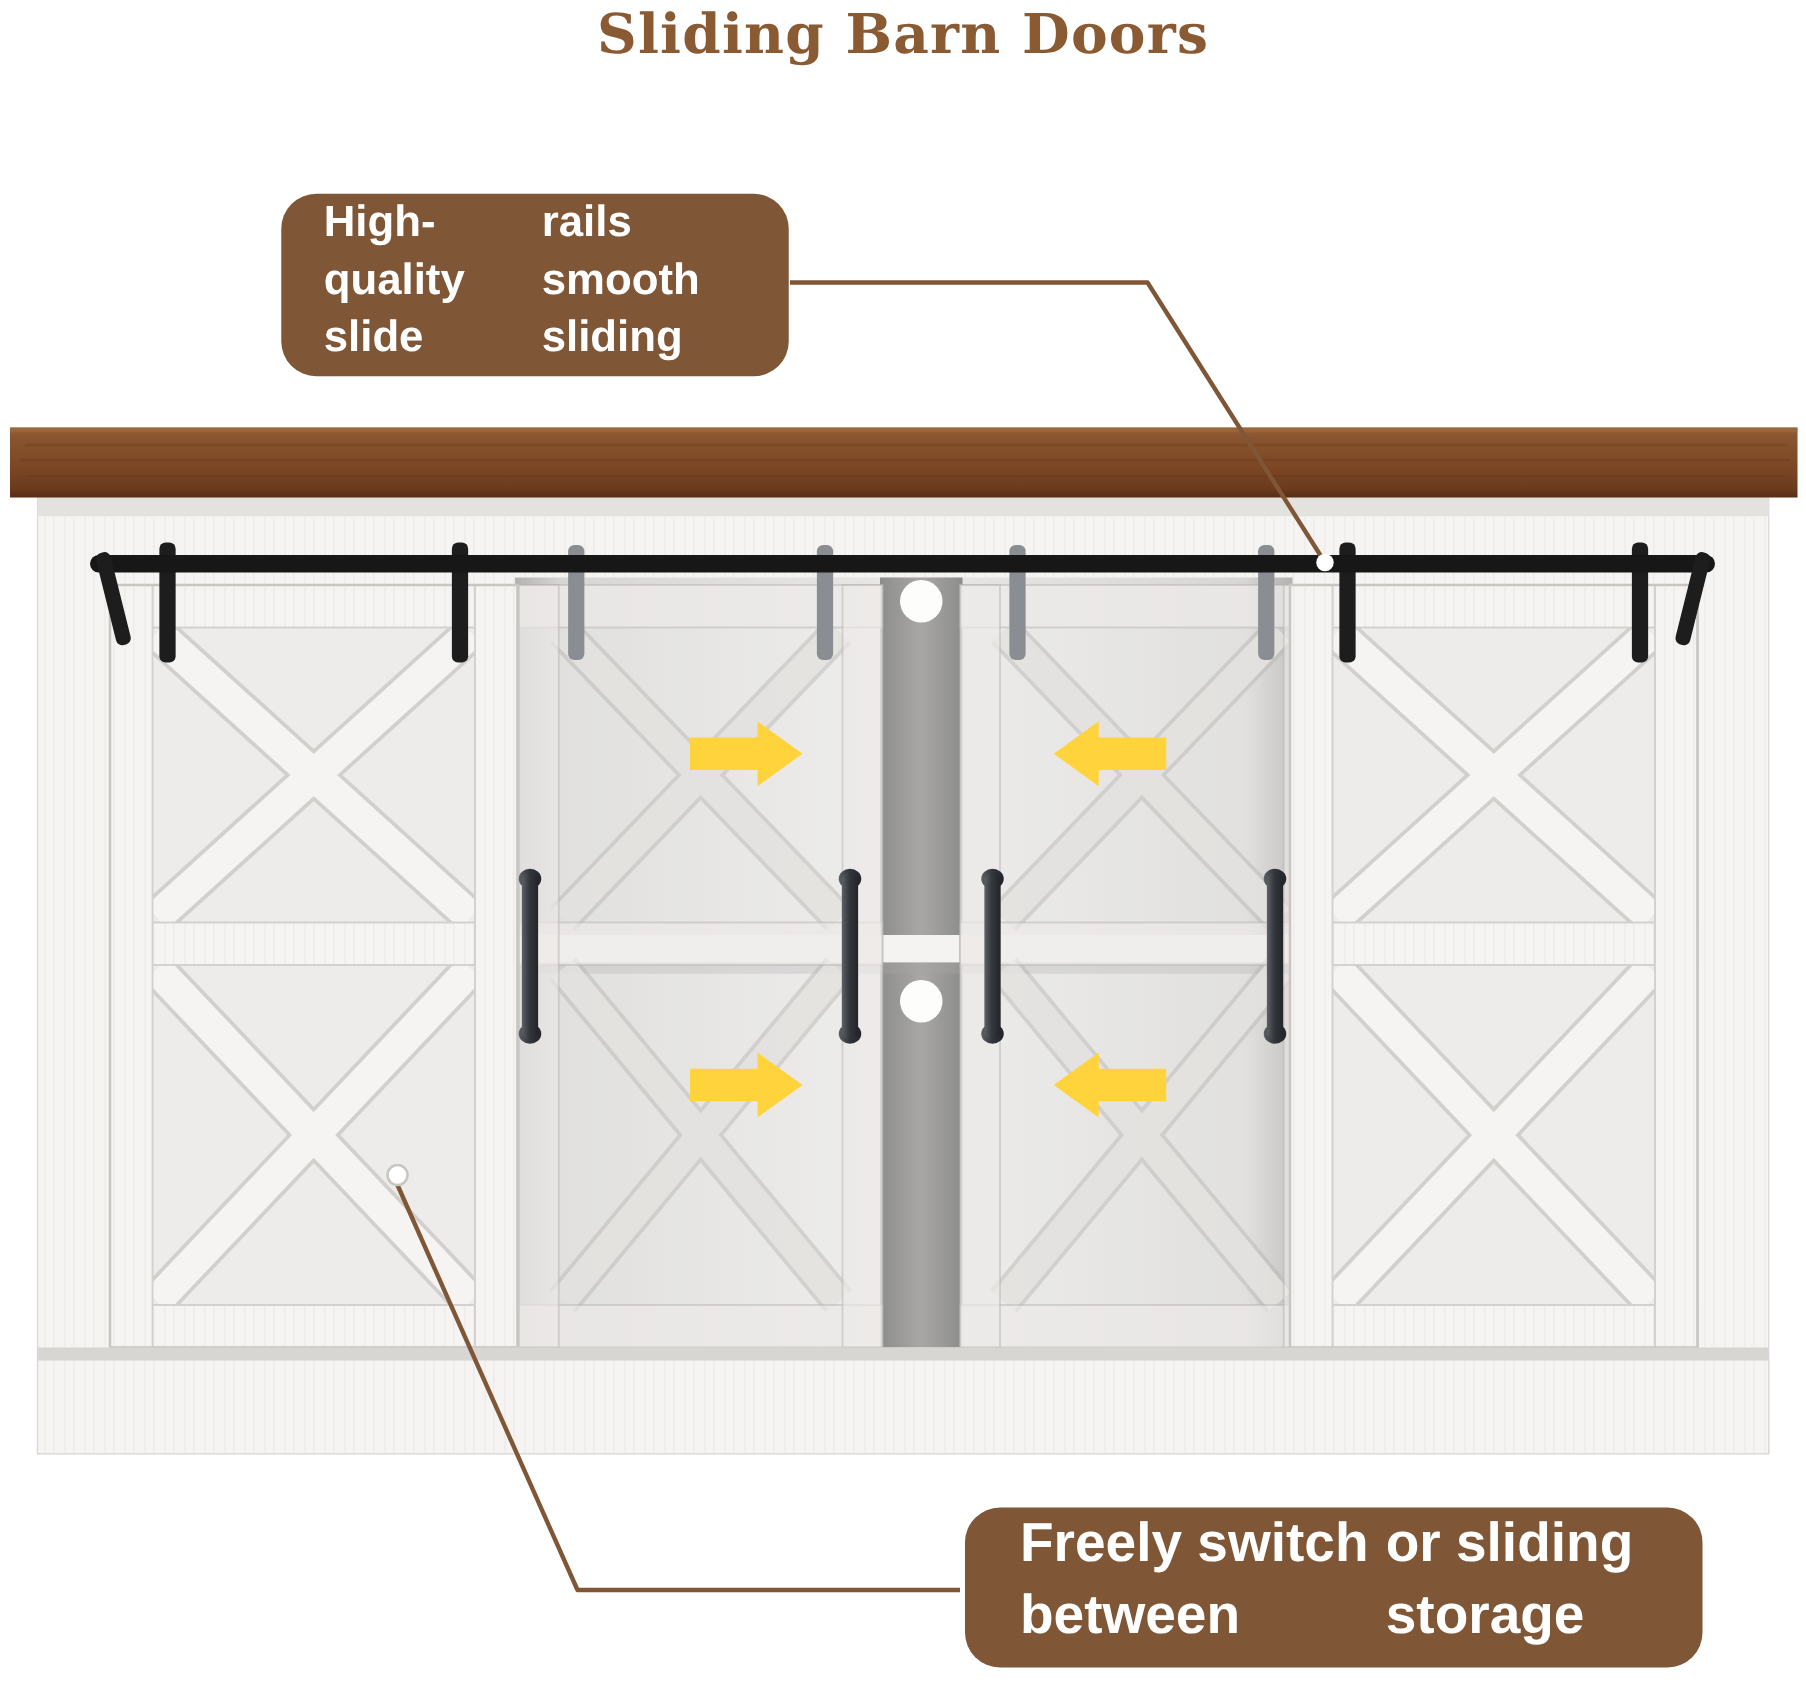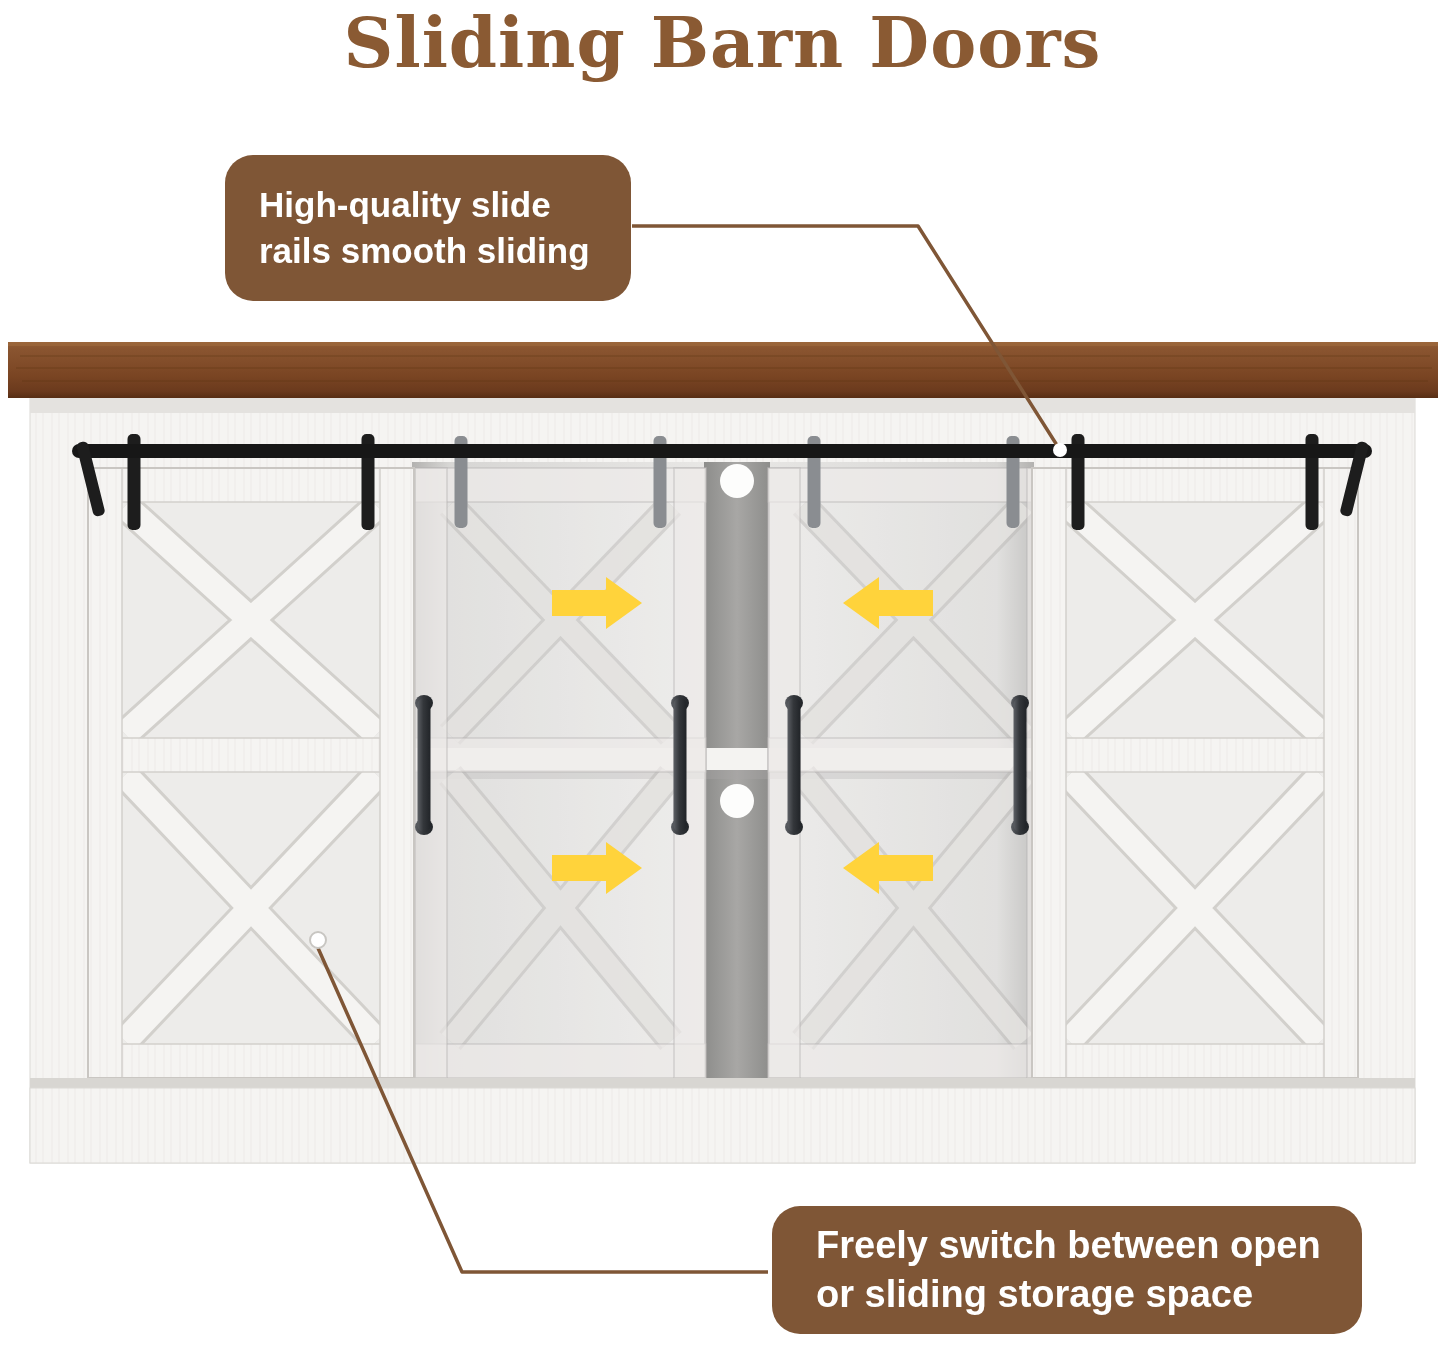--- a/index.html
+++ b/index.html
@@ -14,50 +14,49 @@
   }
   .stage > svg { position: absolute; left: 0; top: 0; }
   .page-title {
     position: absolute;
     top: 2px;
     left: 0;
     width: 100%;
     text-align: center;
     font-family: "DejaVu Serif", serif;
     font-weight: 700;
-    font-size: 69px;
+    font-size: 44px;
     letter-spacing: 1px;
     color: #8a5a33;
   }
   .callout {
     position: absolute;
     border-radius: 28px;
     background: #7f5636;
     color: #ffffff;
     display: flex;
-    flex-direction: column;
     justify-content: center;
   }
   .callout-top {
     left: 225px;
     top: 155px;
     width: 406px;
     height: 146px;
     padding-left: 34px;
     font-size: 35px;
     font-weight: 600;
     line-height: 1.32;
   }
   .callout-bottom {
     left: 772px;
     top: 1206px;
     width: 590px;
     height: 128px;
     padding-left: 44px;
-    font-size: 38px;
+    font-size: 44px;
     font-weight: 700;
     line-height: 1.3;
   }
 </style>
 </head>
 <body>
 
 <div class="stage">
 
   <h1 class="page-title" style="color: rgb(138, 90, 51);">Sliding Barn Doors</h1>

